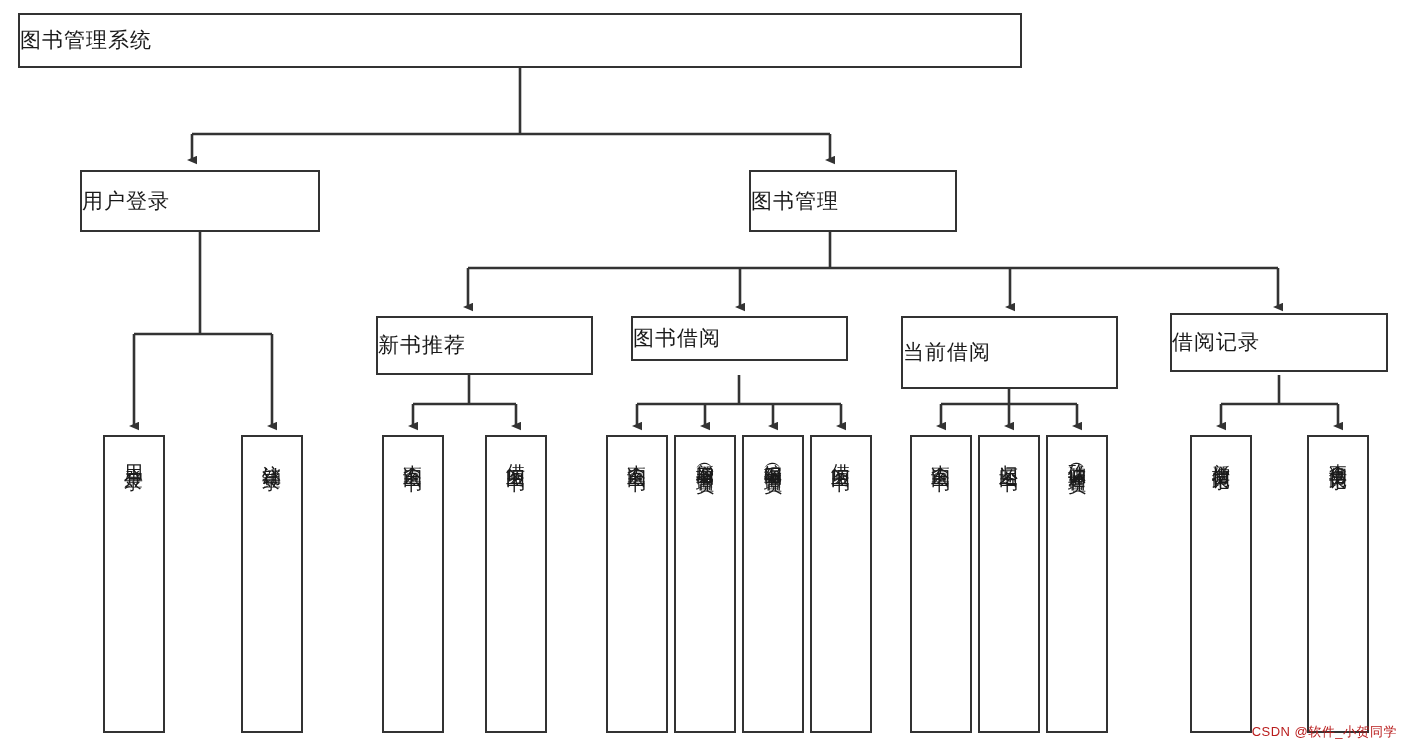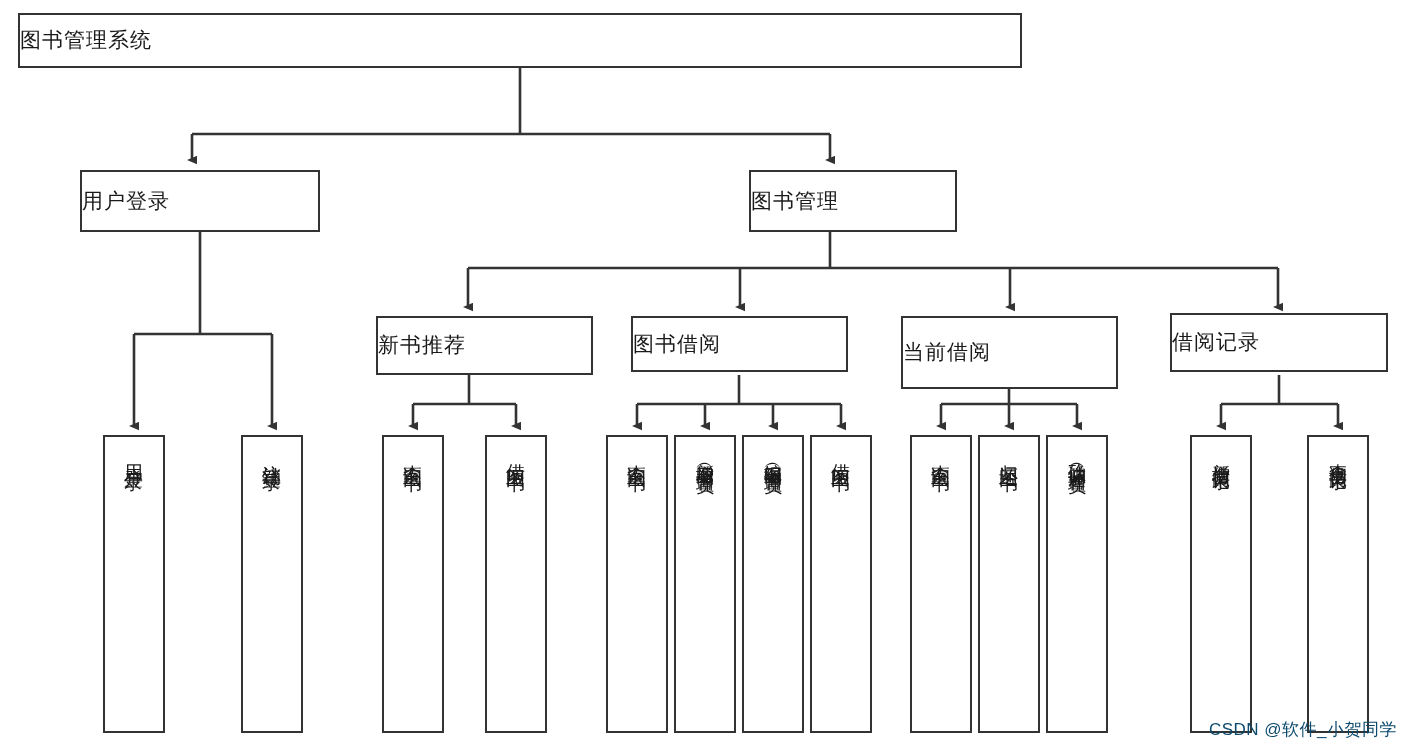--- a/index.html
+++ b/index.html
@@ -56,22 +56,22 @@
     white-space: nowrap;
   }
   .node.vertical.tall-text .label {
     font-size: 18px;
     letter-spacing: 2px;
   }
   #watermark {
     position: absolute;
     right: 8px;
     bottom: 6px;
-    font-size: 17px;
-    color: #0c4a6e;
+    font-size: 13px;
+    color: #b91c1c;
     letter-spacing: 0.5px;
     white-space: nowrap;
     user-select: none;
     margin-top: 44px;
   }
 </style>
 </head>
 <body>
 
 <div id="canvas">
@@ -134,21 +134,21 @@
   <div class="node horizontal" style="left:80px; top:170px; width:240px; height:62px;">
     <span class="label">用户登录</span>
   </div>
   <div class="node horizontal" style="left:712px; top:170px; width:208px; height:62px;margin-left:37px;">
     <span class="label">图书管理</span>
   </div>
 
   <div class="node horizontal" style="left:376px; top:316px; width:217px; height:59px;">
     <span class="label">新书推荐</span>
   </div>
-  <div class="node horizontal" style="left:631px; top:316px; width:217px; height:56px;">
+  <div class="node horizontal" style="left:631px; top:316px; width:217px; height:45px;">
     <span class="label">图书借阅</span>
   </div>
   <div class="node horizontal" style="left:901px; top:316px; width:217px; height:73px;">
     <span class="label">当前借阅</span>
   </div>
   <div class="node horizontal" style="left:1170px; top:313px; width:218px; height:59px;">
     <span class="label">借阅记录</span>
   </div>
 
   <div class="node vertical" style="left:103px; top:435px; width:62px; height:298px;">

